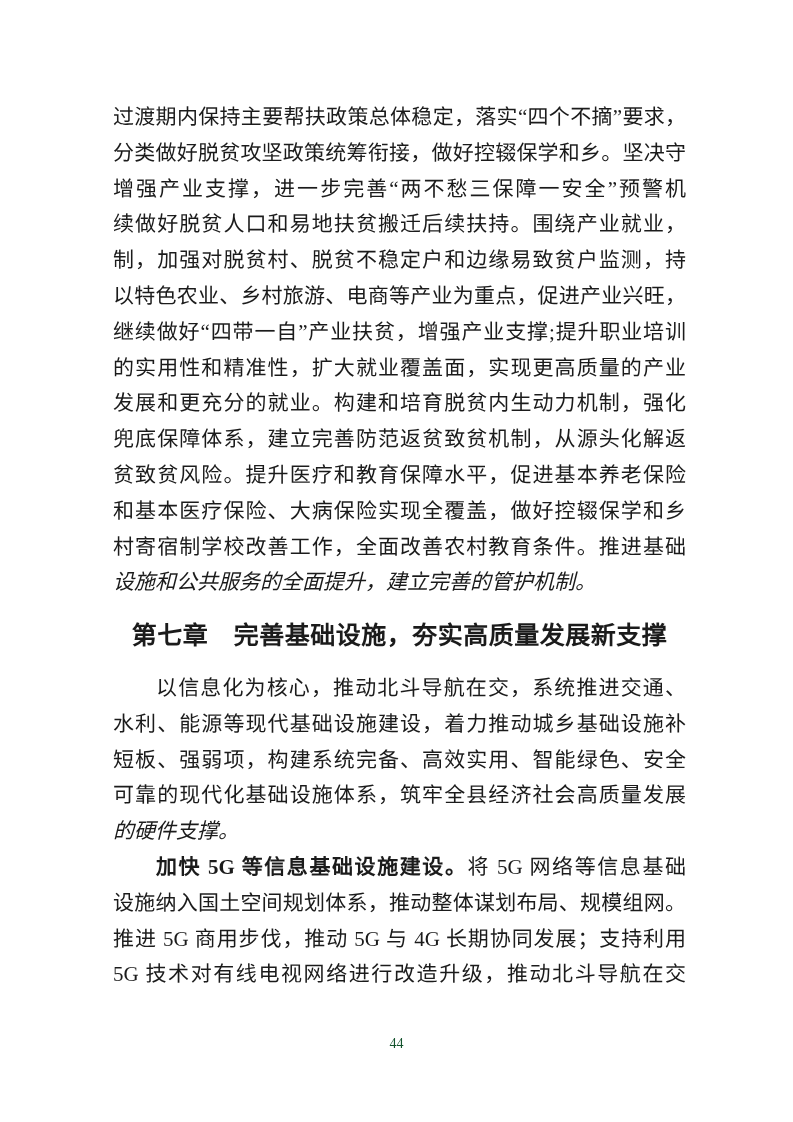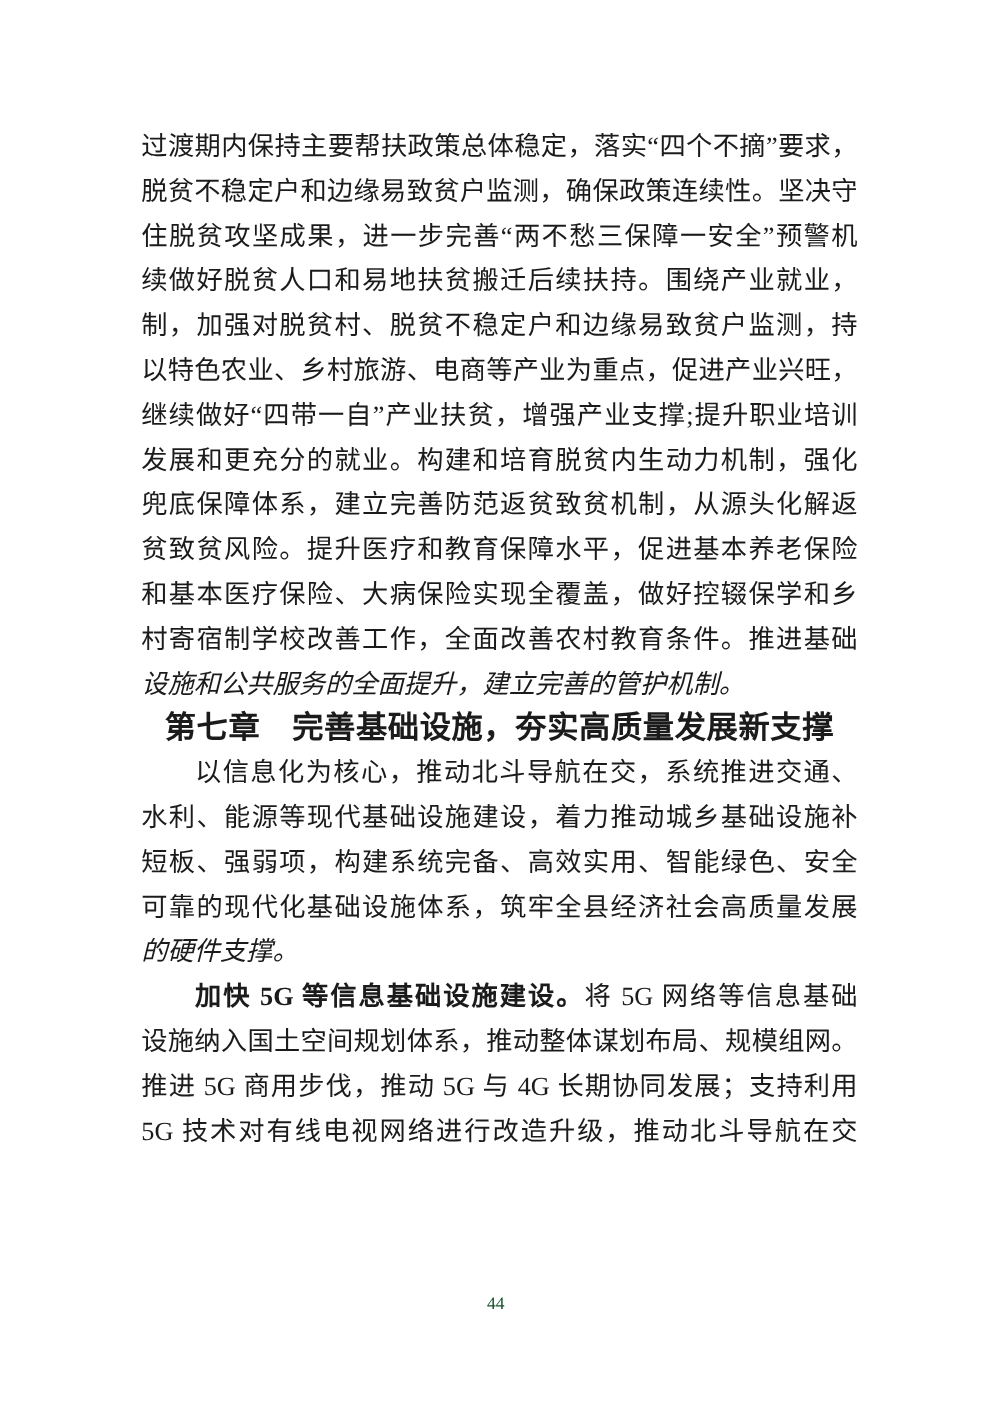--- a/index.html
+++ b/index.html
@@ -35,21 +35,21 @@
   .line.end {
     text-align-last: left;
     font-style: italic;
   }
   .line.indent {
     text-indent: 43px;
   }
   .chapter-heading {
     height: 35.8px;
     line-height: 35.8px;
-    margin: 0;
+    margin: 17px;
     font-size: 25px;
     font-weight: bold;
     font-family: "Liberation Sans", "DejaVu Sans", sans-serif;
     text-align: center;
     letter-spacing: 0.5px;
   }
   .section-heading {
     height: 35.8px;
     line-height: 35.8px;
     margin: 0;
@@ -72,26 +72,27 @@
   }
 </style>
 </head>
 <body>
 
 <div class="page">
   <div class="text-block">
 
     <div>
       <div class="line">过渡期内保持主要帮扶政策总体稳定，落实“四个不摘”要求，</div>
-      <div class="line">脱贫不稳定户和边缘易致贫户监测，确保政策连续性。坚决守</div>
-      <div class="line">住脱贫攻坚成果，进一步完善“两不愁三保障一安全”预警机</div>
+      <div class="line">分类做好脱贫攻坚政策统筹衔接，做好控辍保学和乡。坚决守</div>
+      <div class="line">增强产业支撑，进一步完善“两不愁三保障一安全”预警机</div>
       <div class="line">续做好脱贫人口和易地扶贫搬迁后续扶持。围绕产业就业，</div>
       <div class="line">制，加强对脱贫村、脱贫不稳定户和边缘易致贫户监测，持</div>
       <div class="line">以特色农业、乡村旅游、电商等产业为重点，促进产业兴旺，</div>
       <div class="line">继续做好“四带一自”产业扶贫，增强产业支撑;提升职业培训</div>
+      <div class="line">的实用性和精准性，扩大就业覆盖面，实现更高质量的产业</div>
       <div class="line">发展和更充分的就业。构建和培育脱贫内生动力机制，强化</div>
       <div class="line">兜底保障体系，建立完善防范返贫致贫机制，从源头化解返</div>
       <div class="line">贫致贫风险。提升医疗和教育保障水平，促进基本养老保险</div>
       <div class="line">和基本医疗保险、大病保险实现全覆盖，做好控辍保学和乡</div>
       <div class="line">村寄宿制学校改善工作，全面改善农村教育条件。推进基础</div>
       <div class="line end">设施和公共服务的全面提升，建立完善的管护机制。</div>
     </div>
 
     <h2 class="chapter-heading">第七章　完善基础设施，夯实高质量发展新支撑</h2>
 

